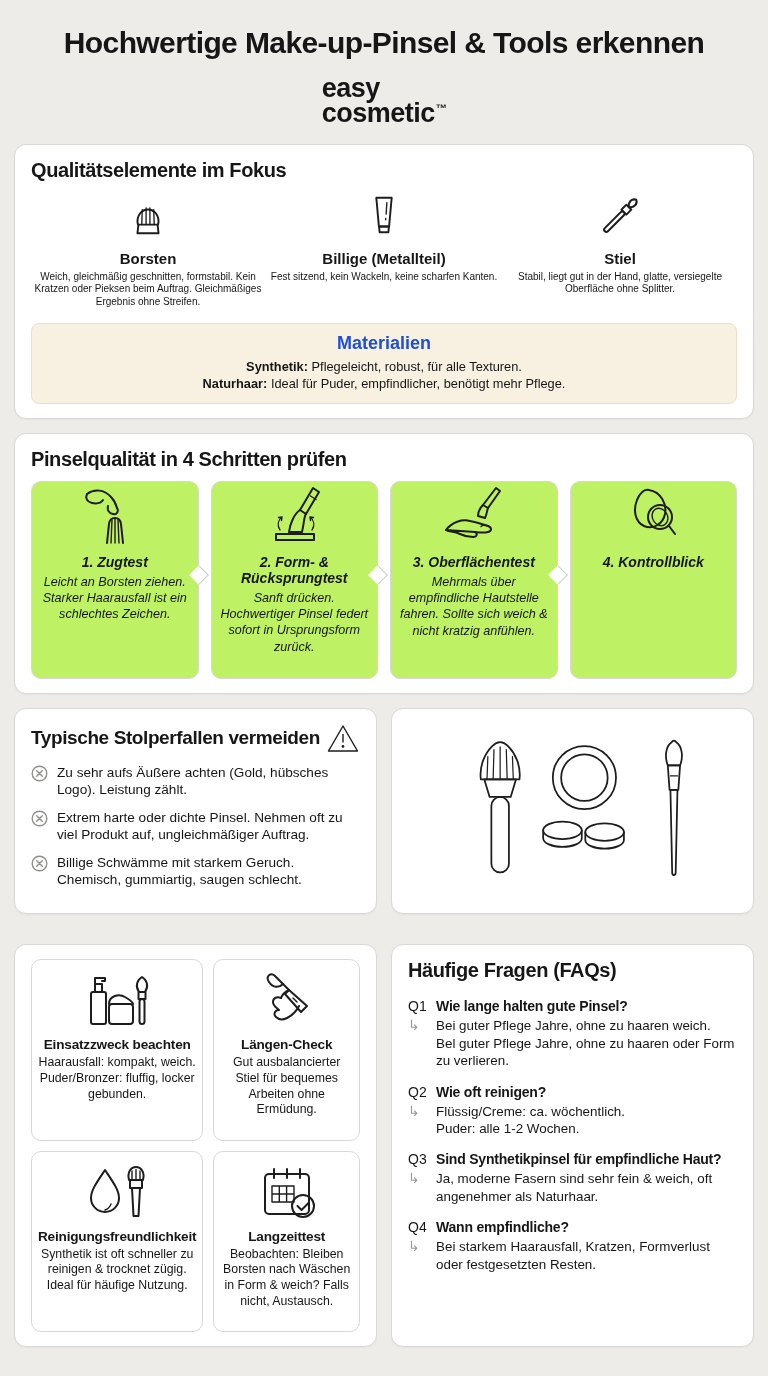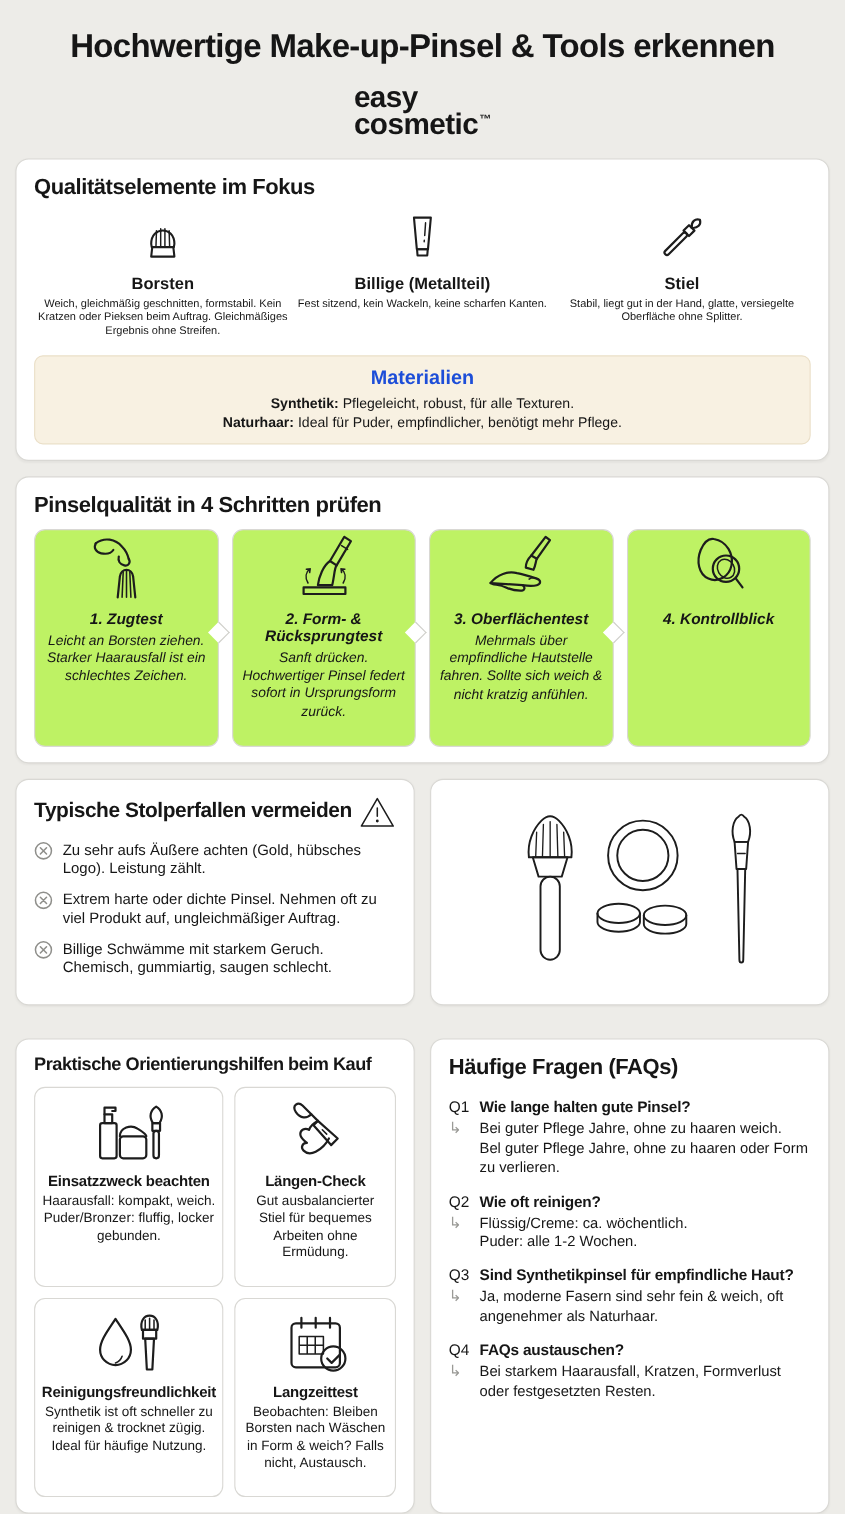--- a/index.html
+++ b/index.html
@@ -299,21 +299,20 @@
           <path class="ink" d="M278 38 L292 38 L290 66 L280 66 Z" stroke-width="3"></path>
           <path class="ink-thin" d="M281 50 L289 50" stroke-width="2.6"></path>
           <path class="ink" d="M281 66 L289 66 L287 160 C287 164 283 164 283 160 Z" stroke-width="3"></path>
         </svg>
       </span>
     </div>
   </div>
 
   <div class="two-col">
     <div class="card tips-card">
-      <div class="tips-title">Praktische Orientierungshilfen beim Kauf</div>
       <div class="tips-grid">
 
         <div class="tip-card">
           <div class="tip-icon">
             <svg width="84" height="58" viewBox="0 0 84 58">
               <rect class="ink" x="16" y="20" width="15" height="32" rx="2"></rect>
               <rect class="ink" x="20" y="12" width="7" height="8"></rect>
               <path class="ink" d="M20 12 L20 6 L30 6 L30 9 L27 9"></path>
               <rect class="ink" x="34" y="32" width="24" height="20" rx="3"></rect>
               <path class="ink" d="M34 32 C34 24 44 21 50 25 C55 28 58 30 58 32"></path>
@@ -407,21 +406,21 @@
         </div>
         <div class="faq-arow">
           <span class="faq-arrow">↳</span>
           <span class="faq-a">Ja, moderne Fasern sind sehr fein &amp; weich, oft angenehmer als Naturhaar.</span>
         </div>
       </div>
 
       <div class="faq-item">
         <div class="faq-qrow">
           <span class="faq-qnum">Q4</span>
-          <span class="faq-q">FAQs austauschen?</span>
+          <span class="faq-q">Wann empfindliche?</span>
         </div>
         <div class="faq-arow">
           <span class="faq-arrow">↳</span>
           <span class="faq-a">Bei starkem Haarausfall, Kratzen, Formverlust oder festgesetzten Resten.</span>
         </div>
       </div>
 
     </div>
   </div>
 

